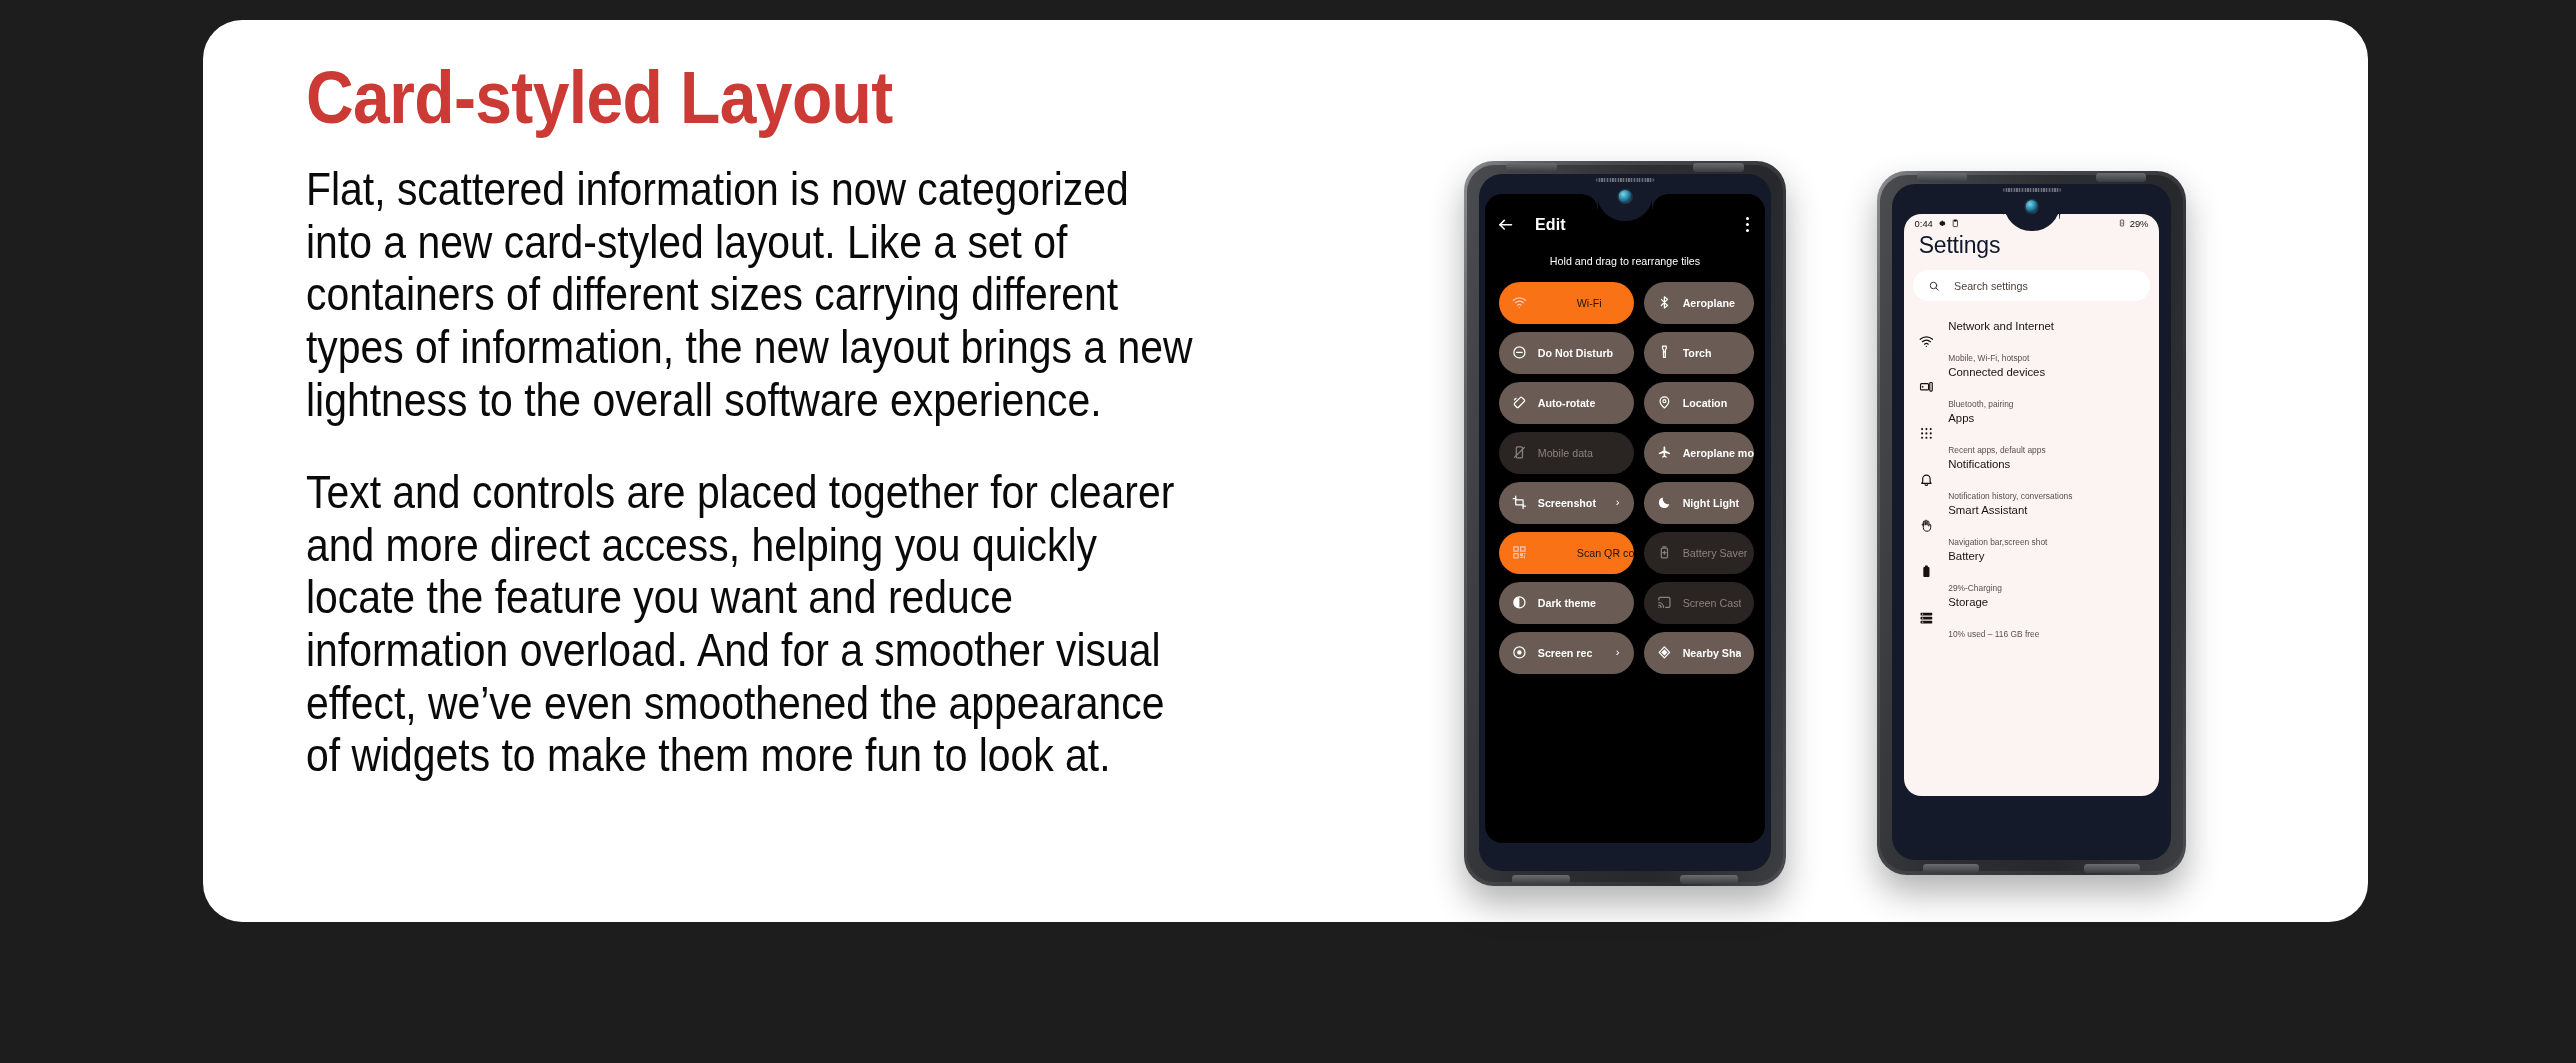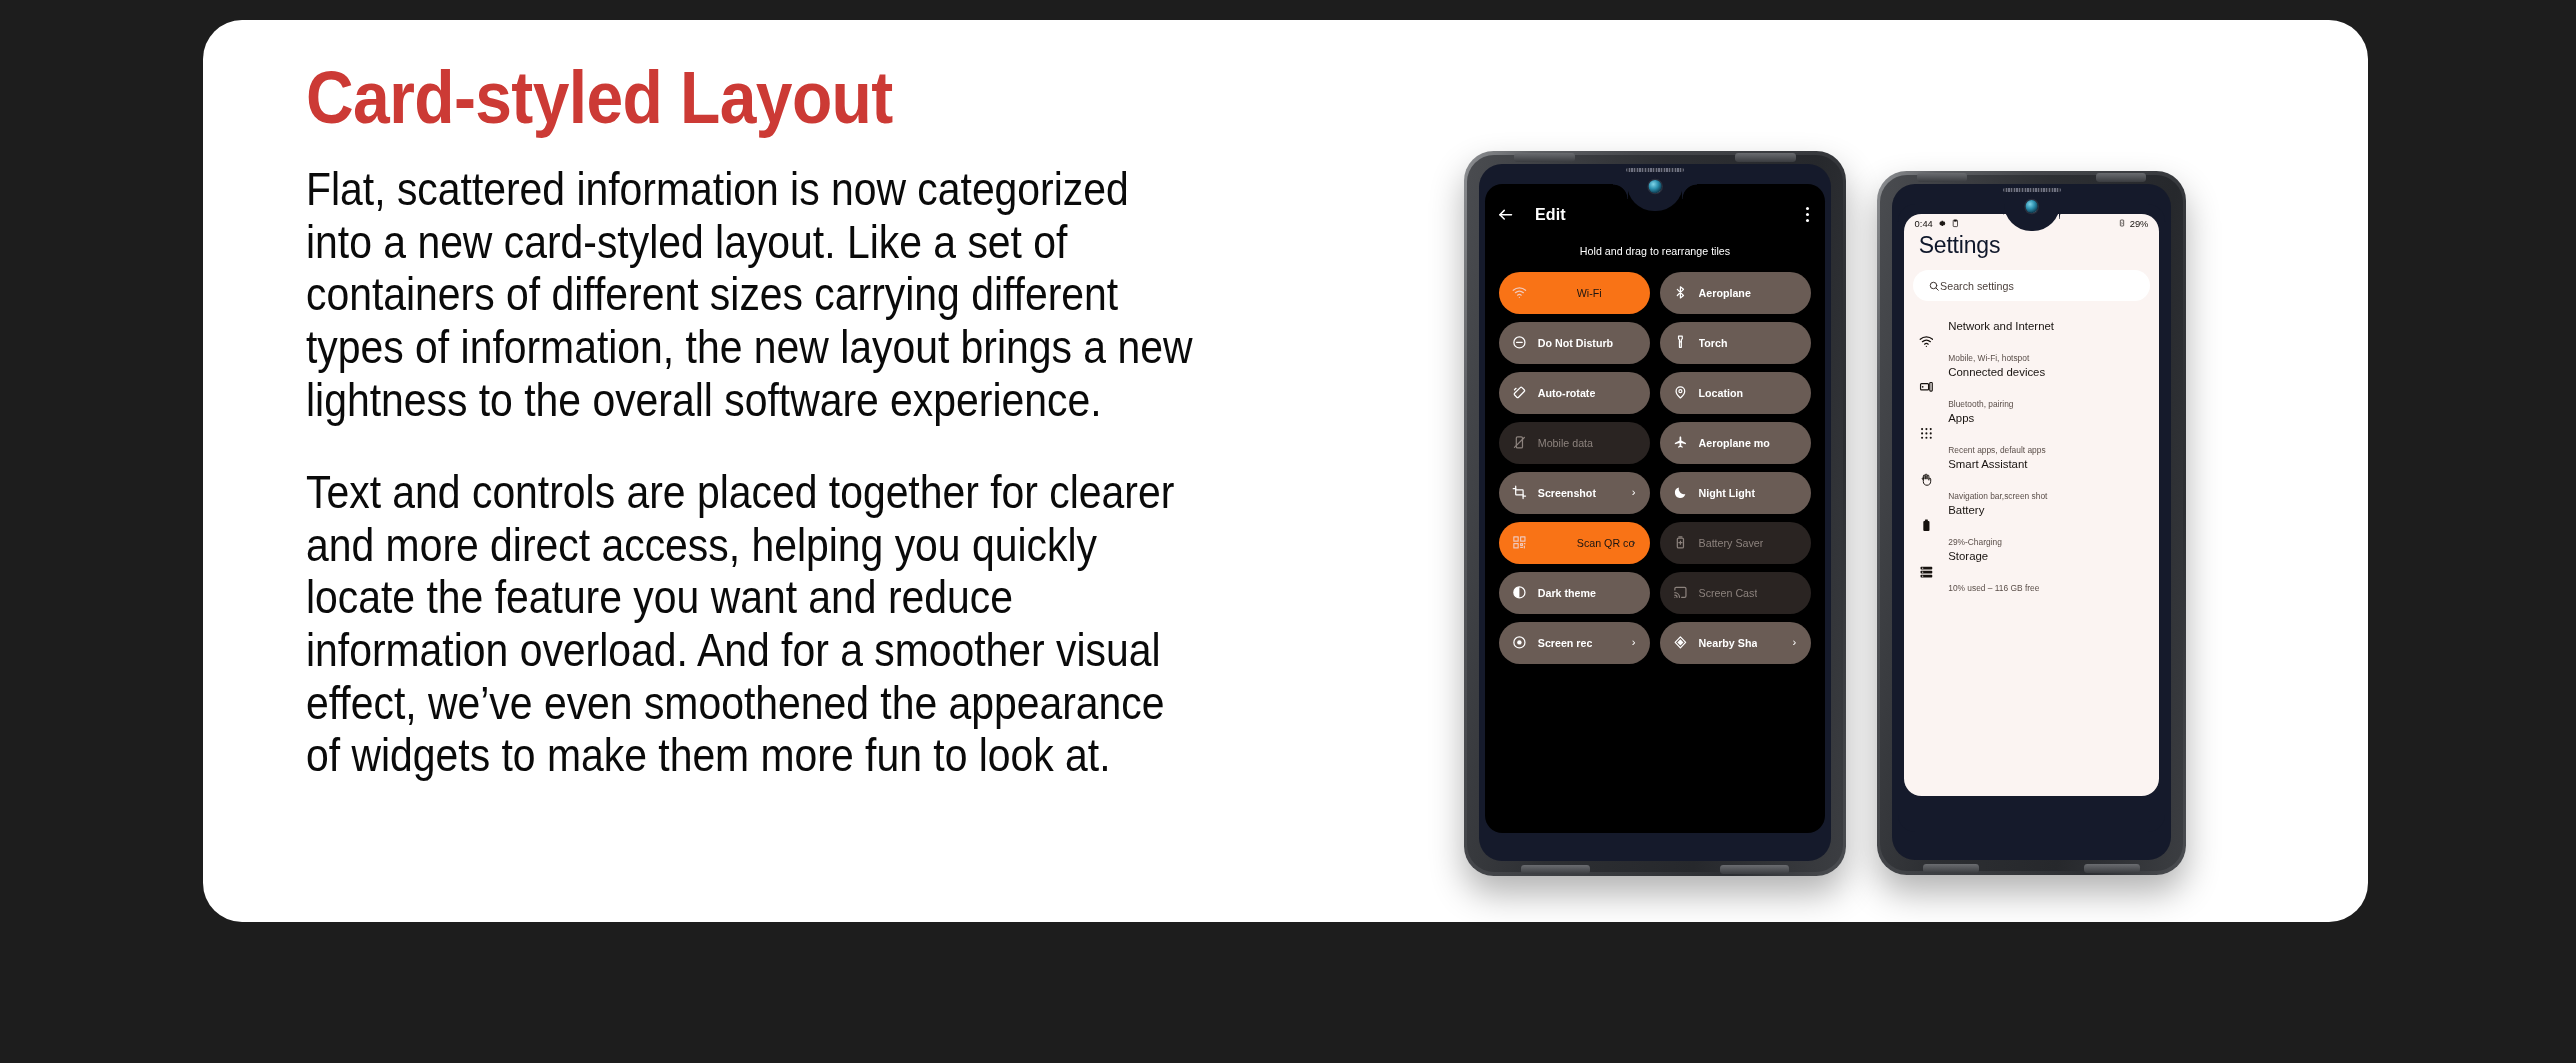--- a/index.html
+++ b/index.html
@@ -118,21 +118,21 @@
 
   
   .screen {
     position:absolute;
     left:6.7px; right:6.7px; top:20px; bottom:28px;
     border-radius:17.4px;
     overflow:hidden;
   }
 
   
-  #phone-left { left:1261px; top:131px; width:382px; height:725px; }
+  #phone-left { left:1261px; top:141px; width:322px; height:725px; }
   #screen-left { background:#000000; }
   .qs-header {
     display:flex; align-items:center;
     padding:17.4px 12px 0 12px;
     height:43px;
   }
   .qs-back { width:17.4px; height:17.4px; flex:0 0 auto; }
   .qs-title {
     color:#fff; font-size:16px; font-weight:bold;
     margin-left:20px; letter-spacing:0.2px;
@@ -204,21 +204,21 @@
     padding:1.3px 0 0 14.8px; letter-spacing:-0.2px;
   }
   .search-bar {
     margin:10.7px 9.4px 0 9.4px;
     height:31px; border-radius:15.4px;
     background:#ffffff;
     display:flex; align-items:center;
     padding-left:14.8px;
   }
   .search-bar .s-icon { width:12px; height:12px; color:#3c322e; display:flex; }
-  .search-bar .s-ph { font-size:10.7px; color:#4a3f3a; margin-left:0; }
+  .search-bar .s-ph { font-size:10.7px; color:#4a3f3a; margin-left:14px; }
   .set-list { padding:17.4px 0 0 0; }
   .set-row {
     display:flex; align-items:center;
     padding:0 9.4px 0 14.8px;
     height:46px;
   }
   .set-row .r-icon {
     width:14.8px; height:14.8px; flex:0 0 14.8px;
     color:#17120f; display:flex; align-items:center; justify-content:center;
   }
@@ -520,20 +520,32 @@
                     <circle cx="19" cy="19" r="1.7"></circle>
                   </svg>
                 </span>
                 <span class="r-txt">
                   <span class="r-title" style="display:block">Apps</span>
                   <span class="r-sub" style="display:block">Recent apps, default apps</span>
                 </span>
               </div>
               <div class="set-row">
                 <span class="r-icon">
+                  <svg viewBox="0 0 24 24" width="14.8" height="14.8" fill="none" stroke="currentColor" stroke-width="1.9" stroke-linecap="round" stroke-linejoin="round">
+                    <path d="M18 16V11a6 6 0 10-12 0v5l-1.5 2.5h15z"></path>
+                    <path d="M10 20.5a2.2 2.2 0 004 0"></path>
+                  </svg>
+                </span>
+                <span class="r-txt">
+                  <span class="r-title" style="display:block">Notifications</span>
+                  <span class="r-sub" style="display:block">Notification history, conversations</span>
+                </span>
+              </div>
+              <div class="set-row">
+                <span class="r-icon">
                   <svg viewBox="0 0 24 24" width="14.8" height="14.8" fill="none" stroke="currentColor" stroke-width="1.6" stroke-linecap="round" stroke-linejoin="round">
                     <path d="M7 12V6.5a1.5 1.5 0 013 0V11"></path>
                     <path d="M10 11V5a1.5 1.5 0 013 0v6"></path>
                     <path d="M13 11V6.5a1.5 1.5 0 013 0V13"></path>
                     <path d="M16 11.5a1.5 1.5 0 013 0V15c0 4-2.6 6.5-6 6.5s-6-2.2-6-6V13l-1.4-1.4a1.5 1.5 0 012.1-2.1L7 12"></path>
                   </svg>
                 </span>
                 <span class="r-txt">
                   <span class="r-title" style="display:block">Smart Assistant</span>
                   <span class="r-sub" style="display:block">Navigation bar,screen shot</span>

